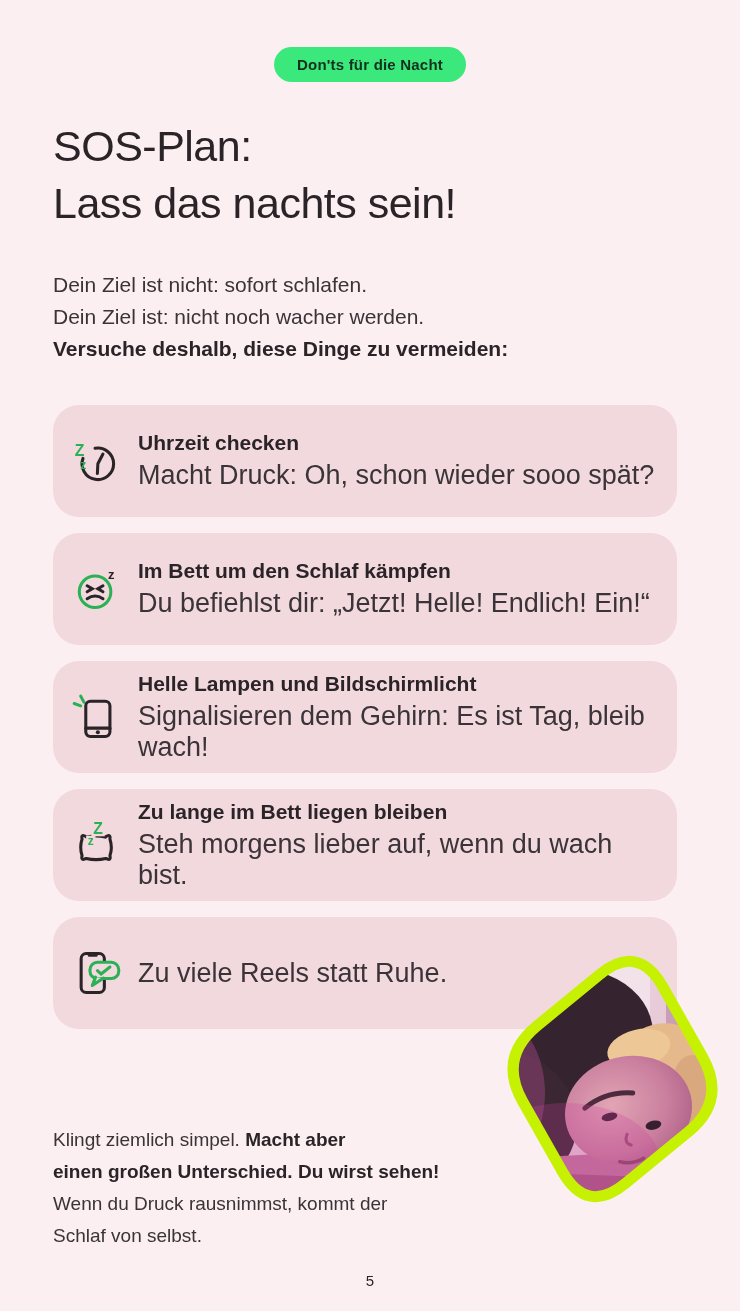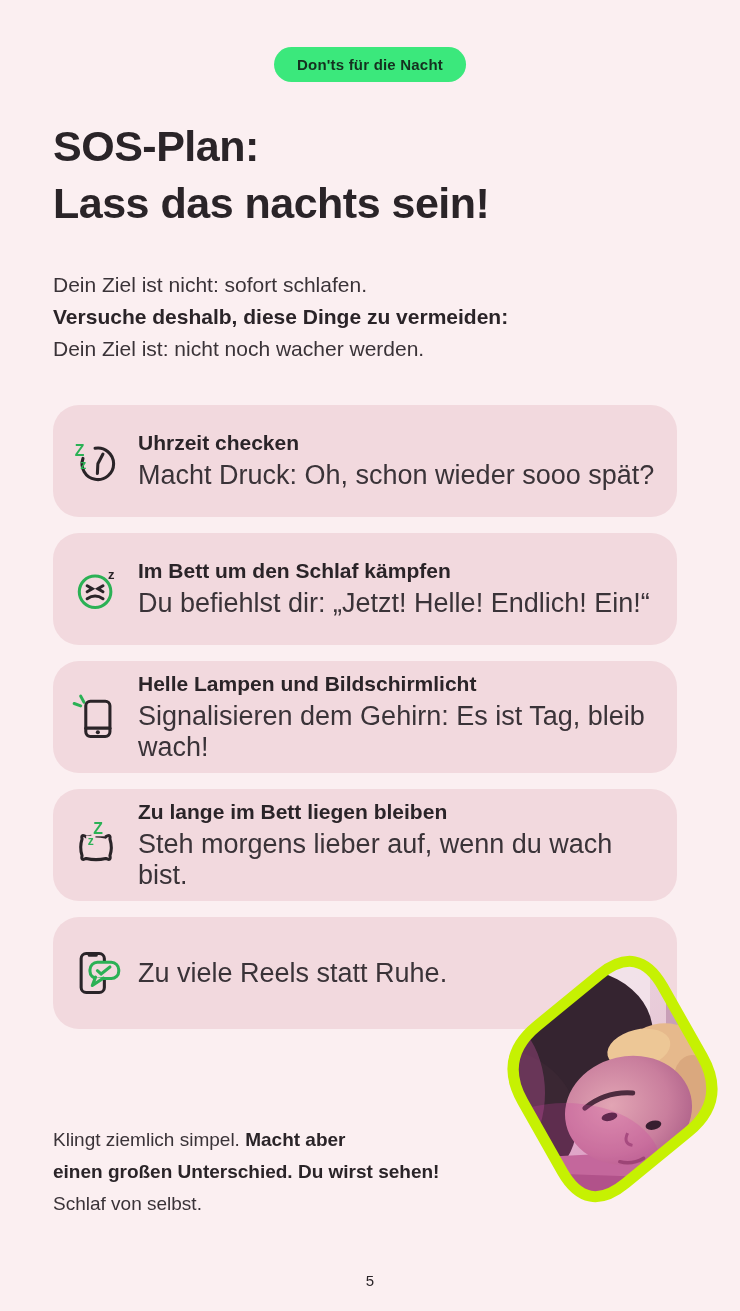--- a/index.html
+++ b/index.html
@@ -13,21 +13,21 @@
     font-family:"Liberation Sans","DejaVu Sans",sans-serif;color:var(--body);
   }
   .badge{
     position:absolute;top:47px;left:50%;transform:translateX(-50%);
     background:var(--badge-green);color:var(--badge-text);
     font-size:15px;font-weight:700;letter-spacing:.2px;
     padding:9px 23px;border-radius:18px;white-space:nowrap;
   }
   .heading{
     position:absolute;left:53px;top:118px;
-    font-size:43px;line-height:57px;font-weight:700;color:var(--ink);
+    font-size:43px;line-height:57px;font-weight:400;color:var(--ink);
     letter-spacing:-.5px;
   }
   .intro{position:absolute;left:53px;top:269px;font-size:21px;line-height:32px}
   .intro .line.bold{font-weight:700;color:var(--ink)}
   .cards{position:absolute;left:53px;top:405px;width:624px;z-index:1}
   .card{
     height:112px;border-radius:26px;background:var(--card);
     display:flex;align-items:center;padding:0 20px 0 17px;margin-bottom:16px;
   }
   .card-icon{flex:0 0 52px;width:52px;height:52px;margin-right:16px}
@@ -51,22 +51,22 @@
 </style>
 </head>
 <body>
 
 <div class="badge">Don'ts für die Nacht</div>
 
 <h1 class="heading"><span>SOS-Plan:</span><br><span>Lass das nachts sein!</span></h1>
 
 <div class="intro" id="intro">
     <div class="line">Dein Ziel ist nicht: sofort schlafen.</div>
+    <div class="line">Dein Ziel ist: nicht noch wacher werden.</div>
     <div class="line bold">Versuche deshalb, diese Dinge zu vermeiden:</div>
-    <div class="line">Dein Ziel ist: nicht noch wacher werden.</div>
   </div>
 
 <div class="cards" id="cards">
     <div class="card">
     <span class="card-icon">
         <svg viewBox="0 0 56 56">
           <path class="st-ink" d="M14 25.2 A17 17 0 1 0 27 14.3"></path>
           <path class="st-ink" d="M30 31 L35.5 20.5 M30 31 L29.5 41.5"></path>
           <text class="tx-green" x="5" y="23" font-size="17">Z</text>
           <text class="tx-green" x="11" y="37" font-size="13">z</text>
@@ -173,16 +173,17 @@
       <path d="M158 240 q11 6 24 2" fill="none" stroke="#8e4668" stroke-width="3.5" stroke-linecap="round"></path>
     </g>
     <ellipse cx="115" cy="245" rx="95" ry="60" fill="#cb3f9f" opacity="0.25"></ellipse>
   </g>
   <path d="M212.7 68.5 L252.3 138.5 Q277 182 238.4 213.8 L175.6 265.2 Q137 297 112.3 253.5 L72.7 183.5 Q48 140 86.6 108.2 L149.4 56.8 Q188 25 212.7 68.5 Z" fill="none" stroke="var(--neon)" stroke-width="11"></path>
 </svg>
 
 <div class="outro" id="outro">
     <div><span>Klingt ziemlich simpel. </span><b>Macht aber</b></div>
     <div><b>einen großen Unterschied. Du wirst sehen!</b></div>
+    <div><span>Wenn du Druck rausnimmst, kommt der</span></div>
     <div><span>Schlaf von selbst.</span></div>
   </div>
 
 <div class="page-num">5</div>
 
 </body></html>

